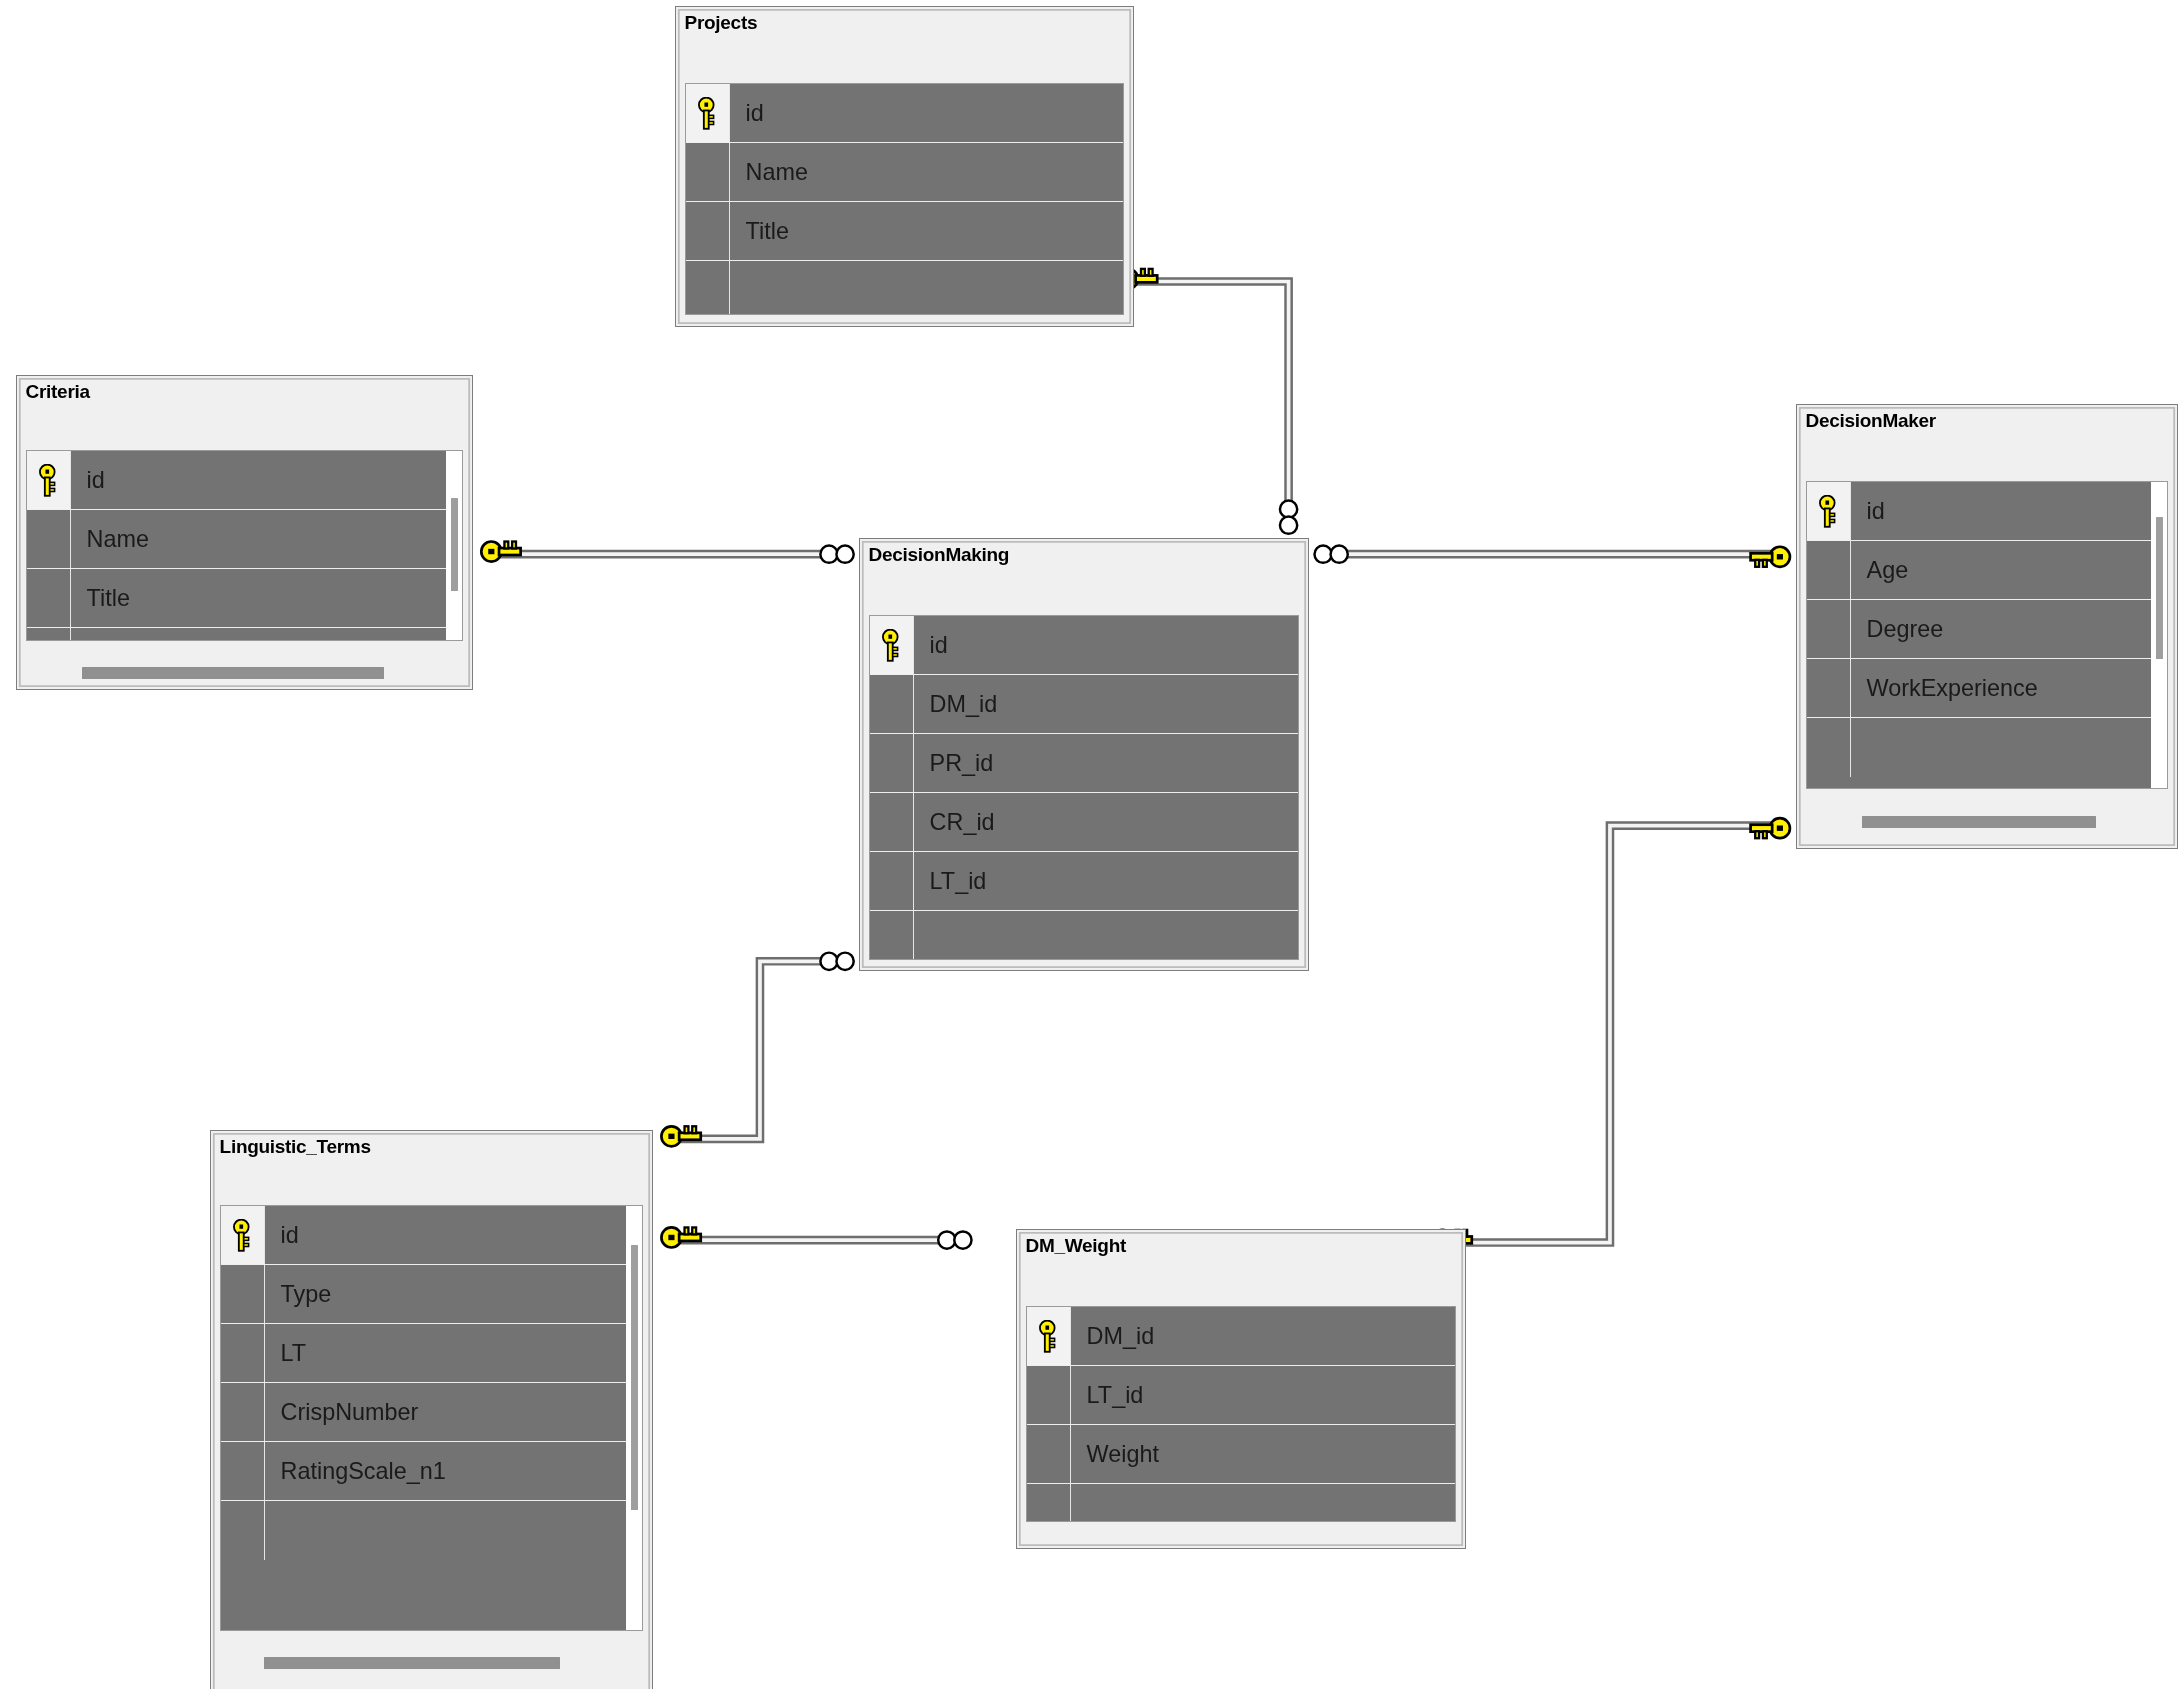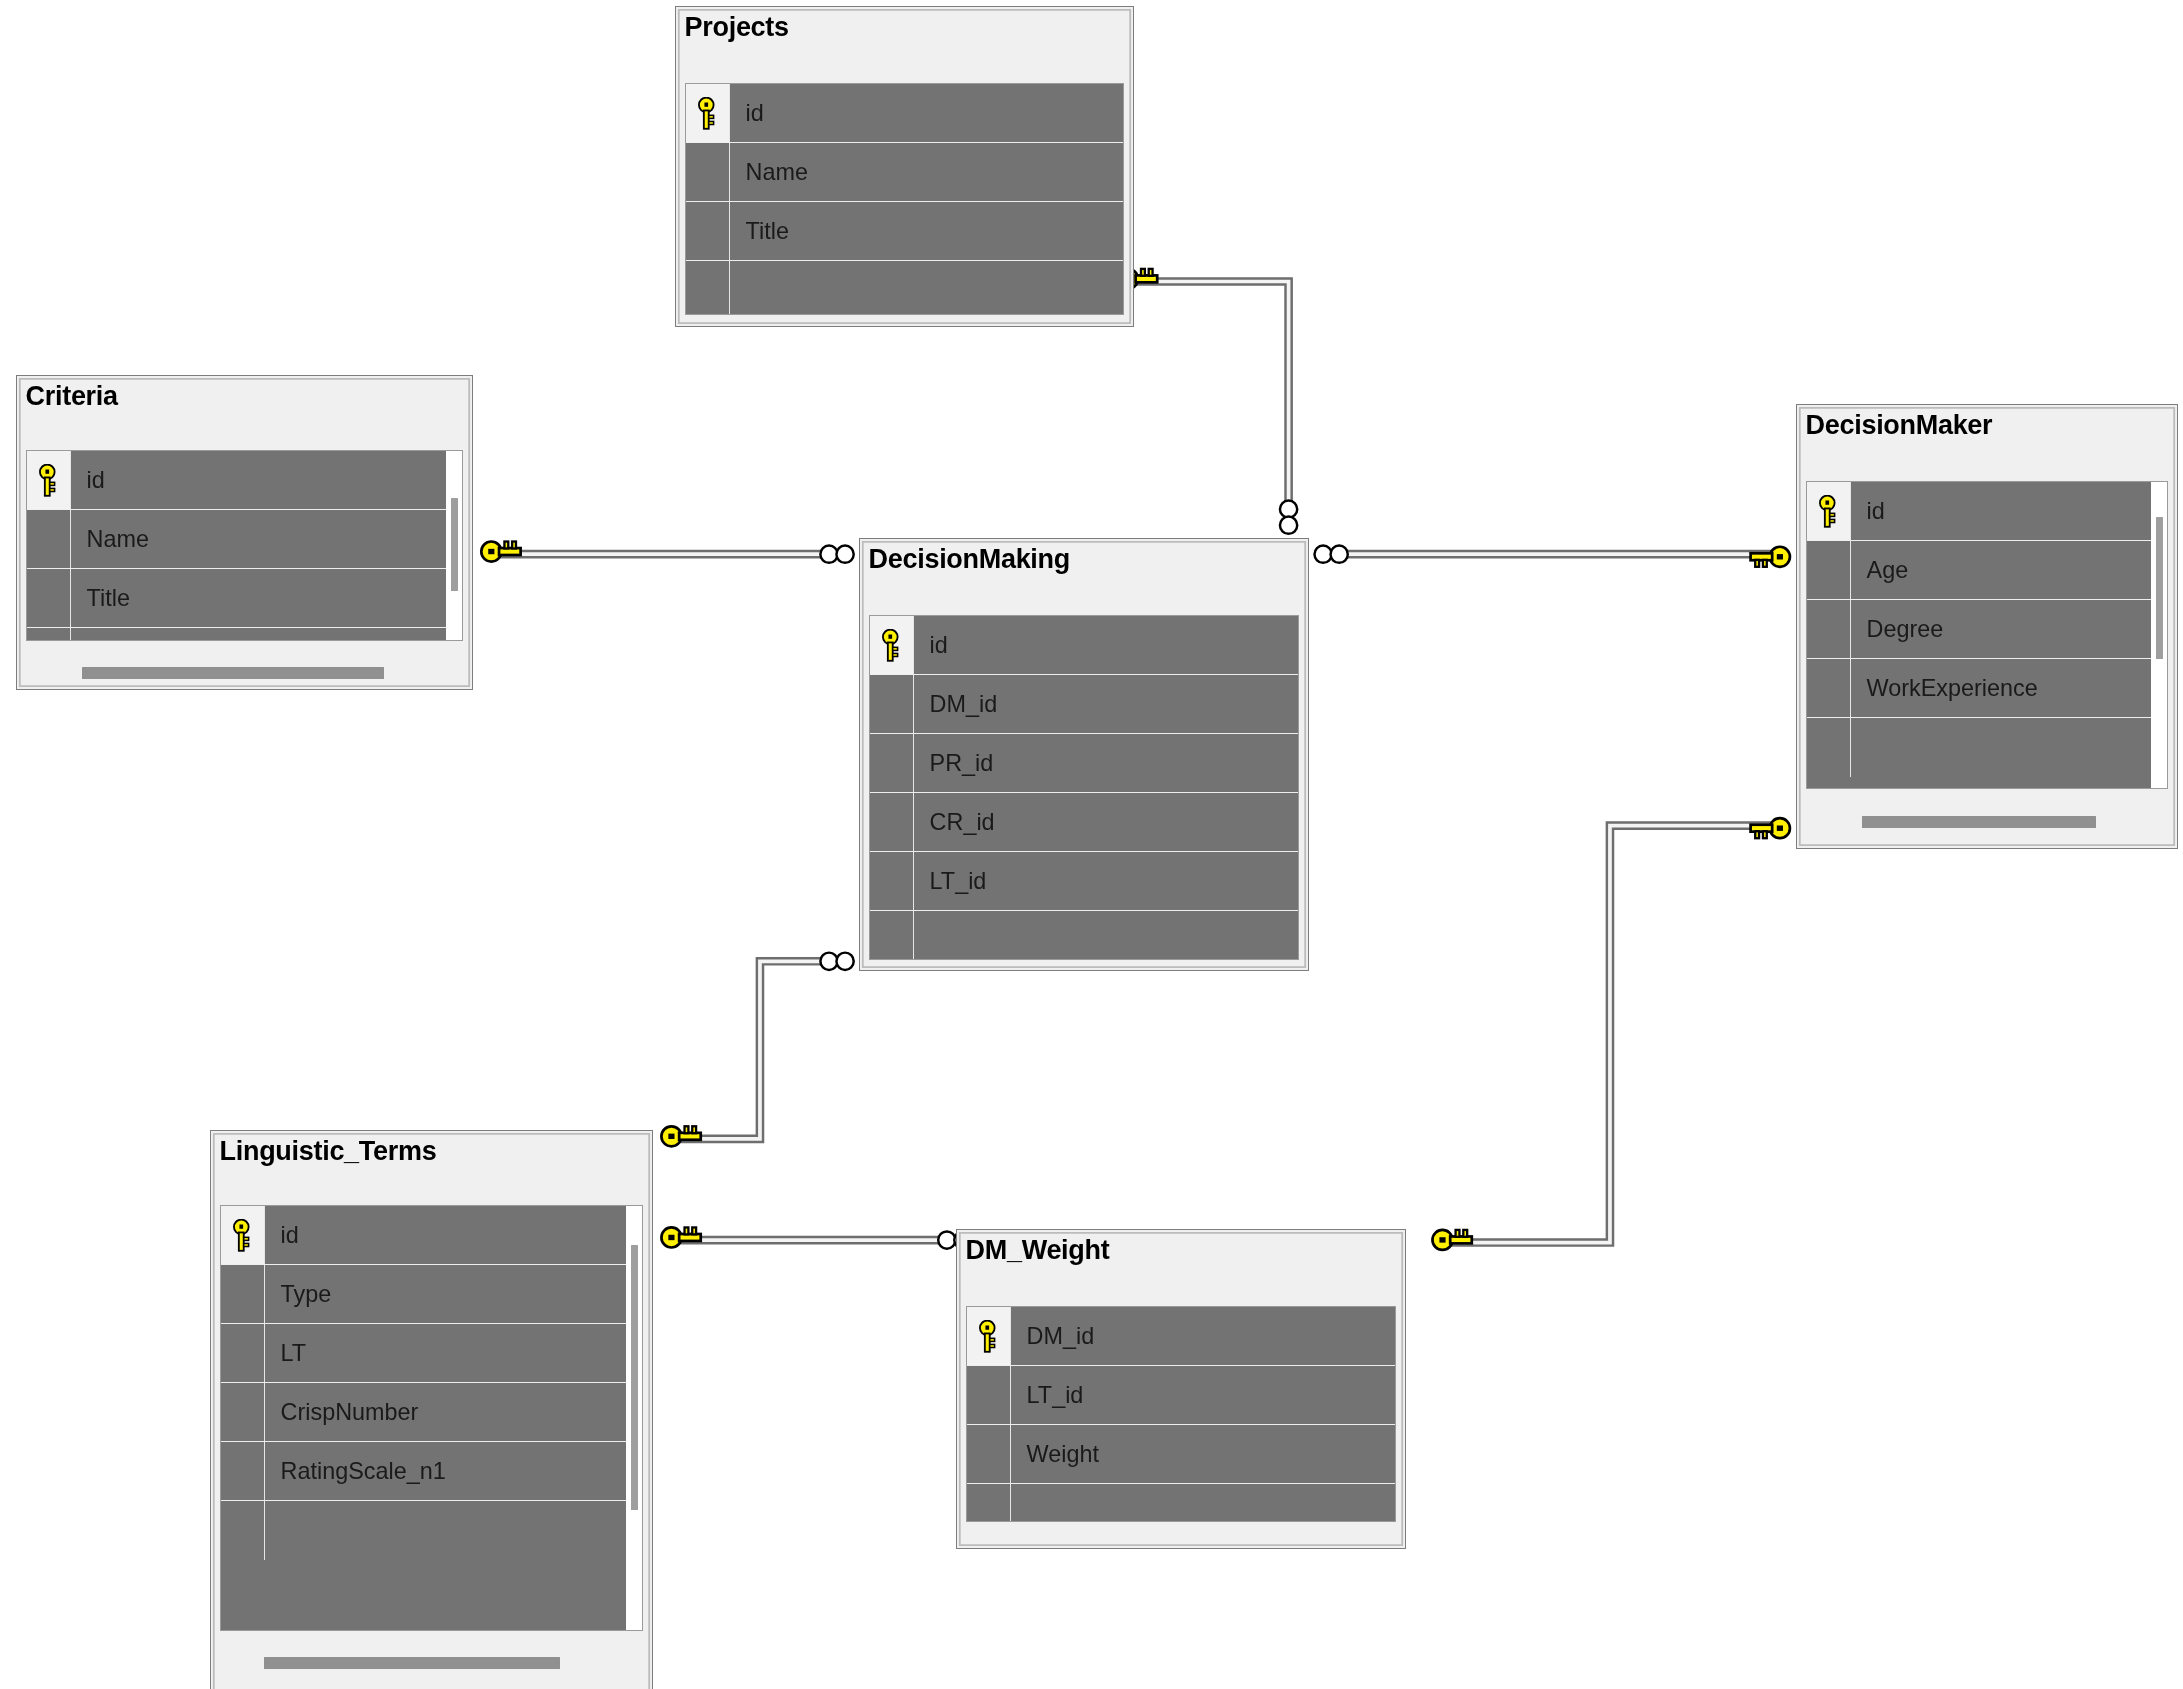--- a/index.html
+++ b/index.html
@@ -7,21 +7,21 @@
        font-family:"Liberation Sans","DejaVu Sans",sans-serif;}
 
   #canvas{position:absolute;left:0;top:0;width:2183px;height:1690px;}
 
   
   .entity{position:absolute;background:#f0f0f0;
           border:1.9px solid #7d7d7d;
           box-shadow:inset 0 0 0 1.9px #f0f0f0, inset 0 0 0 3.7px #bcbcbc;
           box-sizing:border-box;}
   .entity-title{position:absolute;left:8.6px;top:5px;right:8.6px;
-                font-size:27px;font-weight:bold;color:#000;
+                font-size:19px;font-weight:bold;color:#000;
                 letter-spacing:-0.3px;white-space:nowrap;}
   .grid{position:absolute;left:8.6px;right:8.6px;
         background:#737373;border:1.9px solid #9a9a9a;box-sizing:border-box;
         overflow:hidden;}
   .grid-inner{position:absolute;left:0;top:0;right:0;bottom:0;}
   .row{position:relative;height:59px;box-sizing:border-box;
        border-bottom:1.2px solid #eeeeee;display:flex;align-items:center;}
   .row.blank{border-bottom:none;}
   .gutter{width:44px;height:100%;box-sizing:border-box;
           border-right:1.2px solid #e6e6e6;
@@ -333,21 +333,21 @@
           </div>
         </div>
         <div class="vscroll">
           <div class="vthumb" style="top: 39px; height: 265px;"></div>
         </div>
       </div>
       <div class="hscroll-track" style="left: 8.6px; right: 8.6px; top: 526px;">
         <div class="hthumb" style="left: 44px; width: 296px;"></div>
       </div>
     </div>
-    <div class="entity" style="left: 956px; top: 1229px; width: 450px; height: 320px;">
+    <div class="entity" style="left: 1016px; top: 1229px; width: 450px; height: 320px;">
       <div class="entity-title">DM_Weight</div>
       <div class="grid" style="top: 76px; height: 216px;">
         <div class="grid-inner">
           <div class="row">
             <div class="gutter pk">
               <svg viewBox="0 0 34 54" width="21" height="33" class="keyicon">
                 <g>
                   <ellipse cx="15" cy="13" rx="12" ry="12" fill="#ffef00" stroke="#000000" stroke-width="3"></ellipse>
                   <rect x="12" y="9" width="6" height="7" fill="#000000"></rect>
                   <rect x="11" y="22" width="8" height="30" fill="#ffef00" stroke="#000000" stroke-width="3"></rect>

